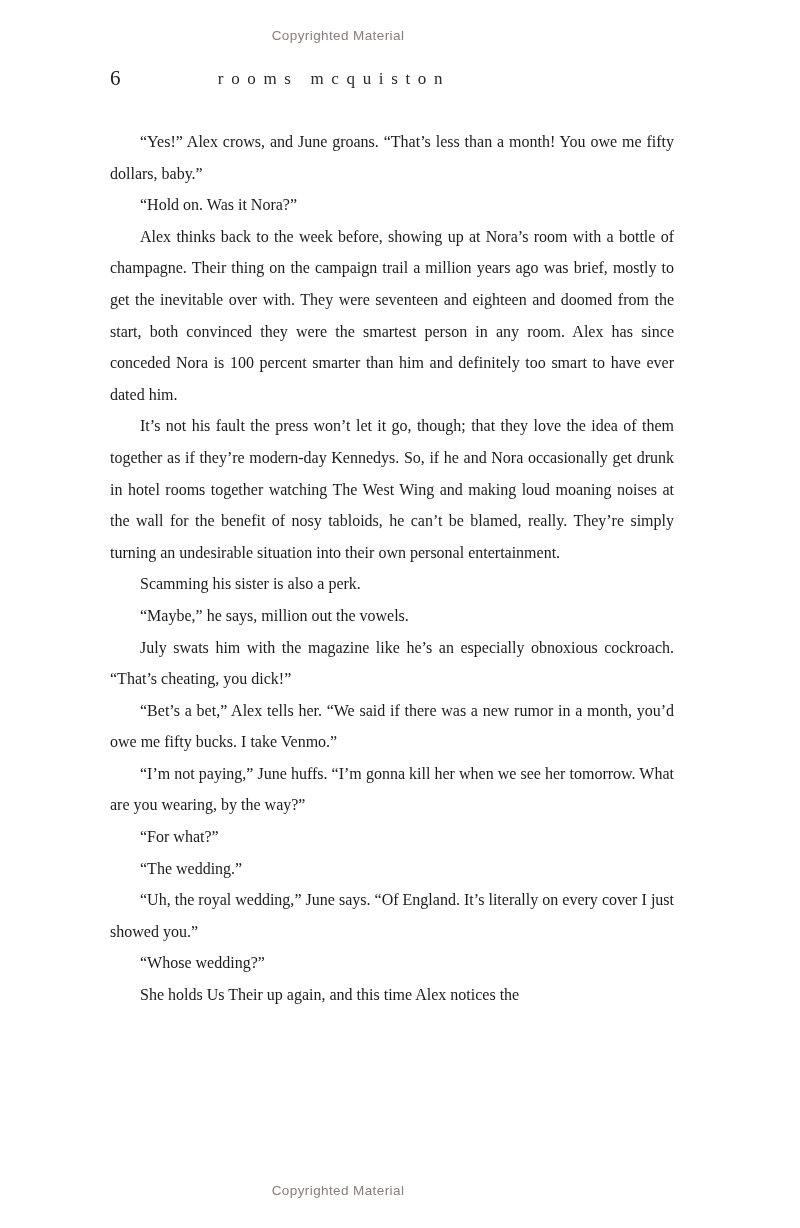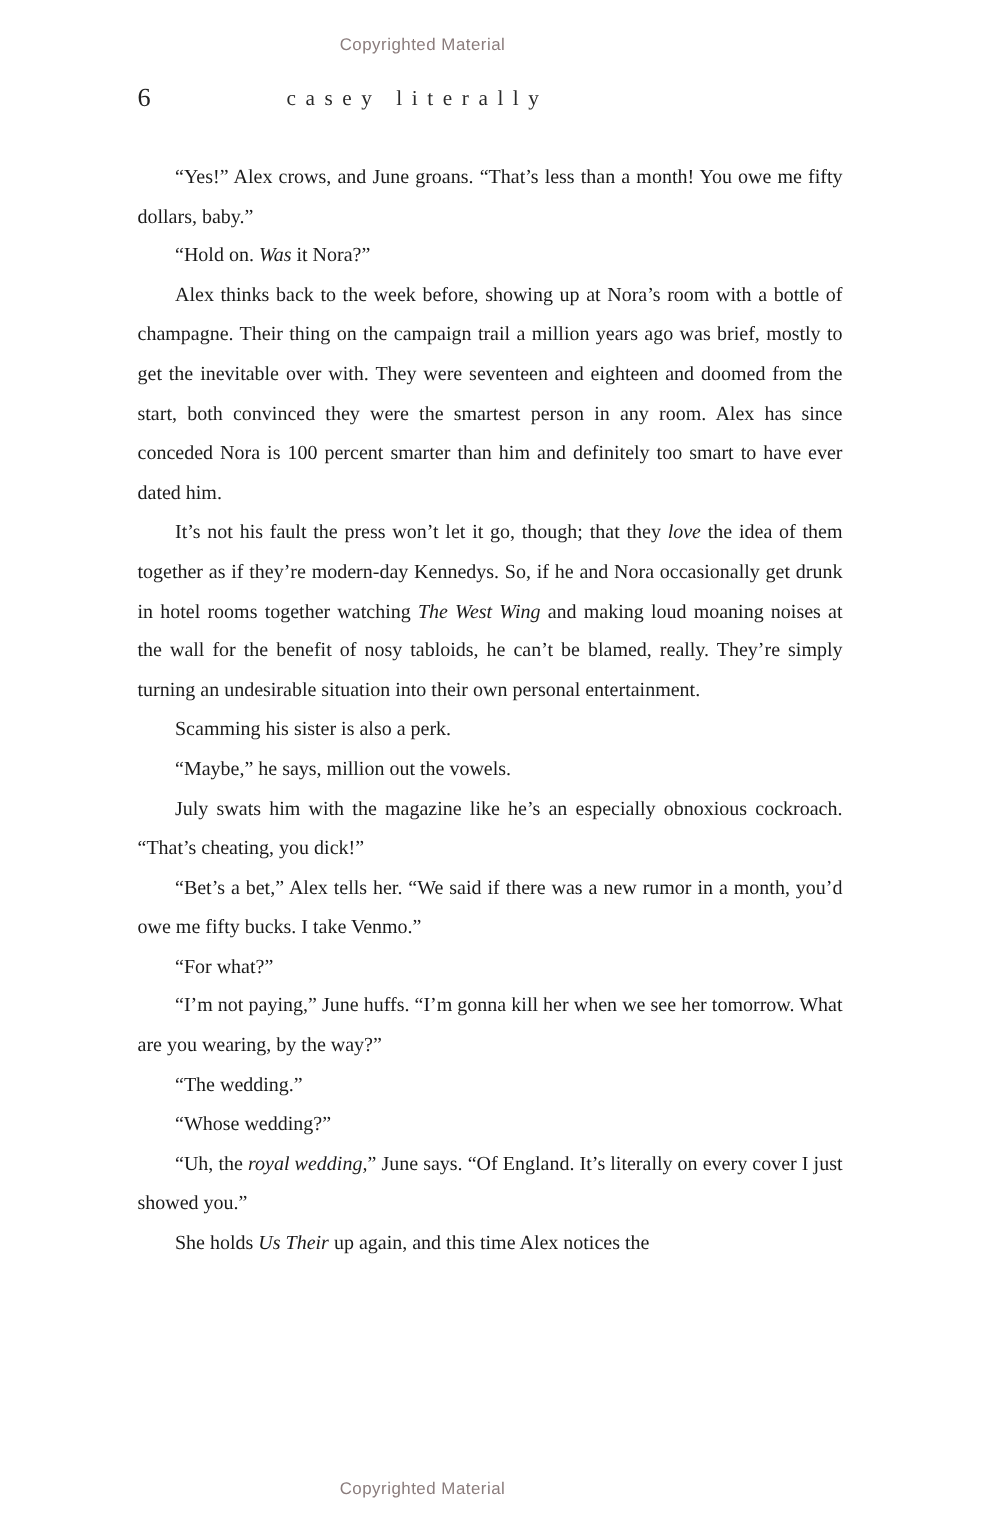--- a/index.html
+++ b/index.html
@@ -59,47 +59,46 @@
     font-size: 16px;
     line-height: 31.6px;
     text-align: justify;
   }
   .body-text p {
     margin: 0;
     padding: 0;
     text-indent: 30px;
   }
   .italic {
-    font-style: italic;
   }
 </style>
 </head>
 <body>
 
 <div class="page">
 
   <div class="copyright-band copyright-top">Copyrighted Material</div>
 
   <div class="running-header">
     <span class="page-number">6</span>
-    <span class="author-name">casey literally</span>
+    <span class="author-name">rooms mcquiston</span>
   </div>
 
   <div class="body-text">
       <p><span>“Yes!” Alex crows, and June groans. “That’s less than a month! You owe me fifty dollars, baby.”</span></p>
       <p><span>“Hold on. </span><span class="italic">Was</span><span> it Nora?”</span></p>
       <p><span>Alex thinks back to the week before, showing up at Nora’s room with a bottle of champagne. Their thing on the campaign trail a million years ago was brief, mostly to get the inevitable over with. They were seventeen and eighteen and doomed from the start, both convinced they were the smartest person in any room. Alex has since conceded Nora is 100 percent smarter than him and definitely too smart to have ever dated him.</span></p>
       <p><span>It’s not his fault the press won’t let it go, though; that they </span><span class="italic">love</span><span> the idea of them together as if they’re modern-day Kennedys. So, if he and Nora occasionally get drunk in hotel rooms together watching </span><span class="italic">The West Wing</span><span> and making loud moaning noises at the wall for the benefit of nosy tabloids, he can’t be blamed, really. They’re simply turning an undesirable situation into their own personal entertainment.</span></p>
       <p><span>Scamming his sister is also a perk.</span></p>
       <p><span>“Maybe,” he says, million out the vowels.</span></p>
       <p><span>July swats him with the magazine like he’s an especially obnoxious cockroach. “That’s cheating, you dick!”</span></p>
       <p><span>“Bet’s a bet,” Alex tells her. “We said if there was a new rumor in a month, you’d owe me fifty bucks. I take Venmo.”</span></p>
+      <p><span>“I’m not paying,” June huffs. “I’m gonna kill her when we see her tomorrow. What are you wearing, by the way?”</span></p>
       <p><span>“For what?”</span></p>
-      <p><span>“I’m not paying,” June huffs. “I’m gonna kill her when we see her tomorrow. What are you wearing, by the way?”</span></p>
       <p><span>“The wedding.”</span></p>
+      <p><span>“Uh, the </span><span class="italic">royal wedding,</span><span>” June says. “Of England. It’s literally on every cover I just showed you.”</span></p>
       <p><span>“Whose wedding?”</span></p>
-      <p><span>“Uh, the </span><span class="italic">royal wedding,</span><span>” June says. “Of England. It’s literally on every cover I just showed you.”</span></p>
       <p><span>She holds </span><span class="italic">Us Their</span><span> up again, and this time Alex notices the</span></p>
     </div>
 
   <div class="copyright-band copyright-bottom">Copyrighted Material</div>
 
 </div>
 
 </body></html>

